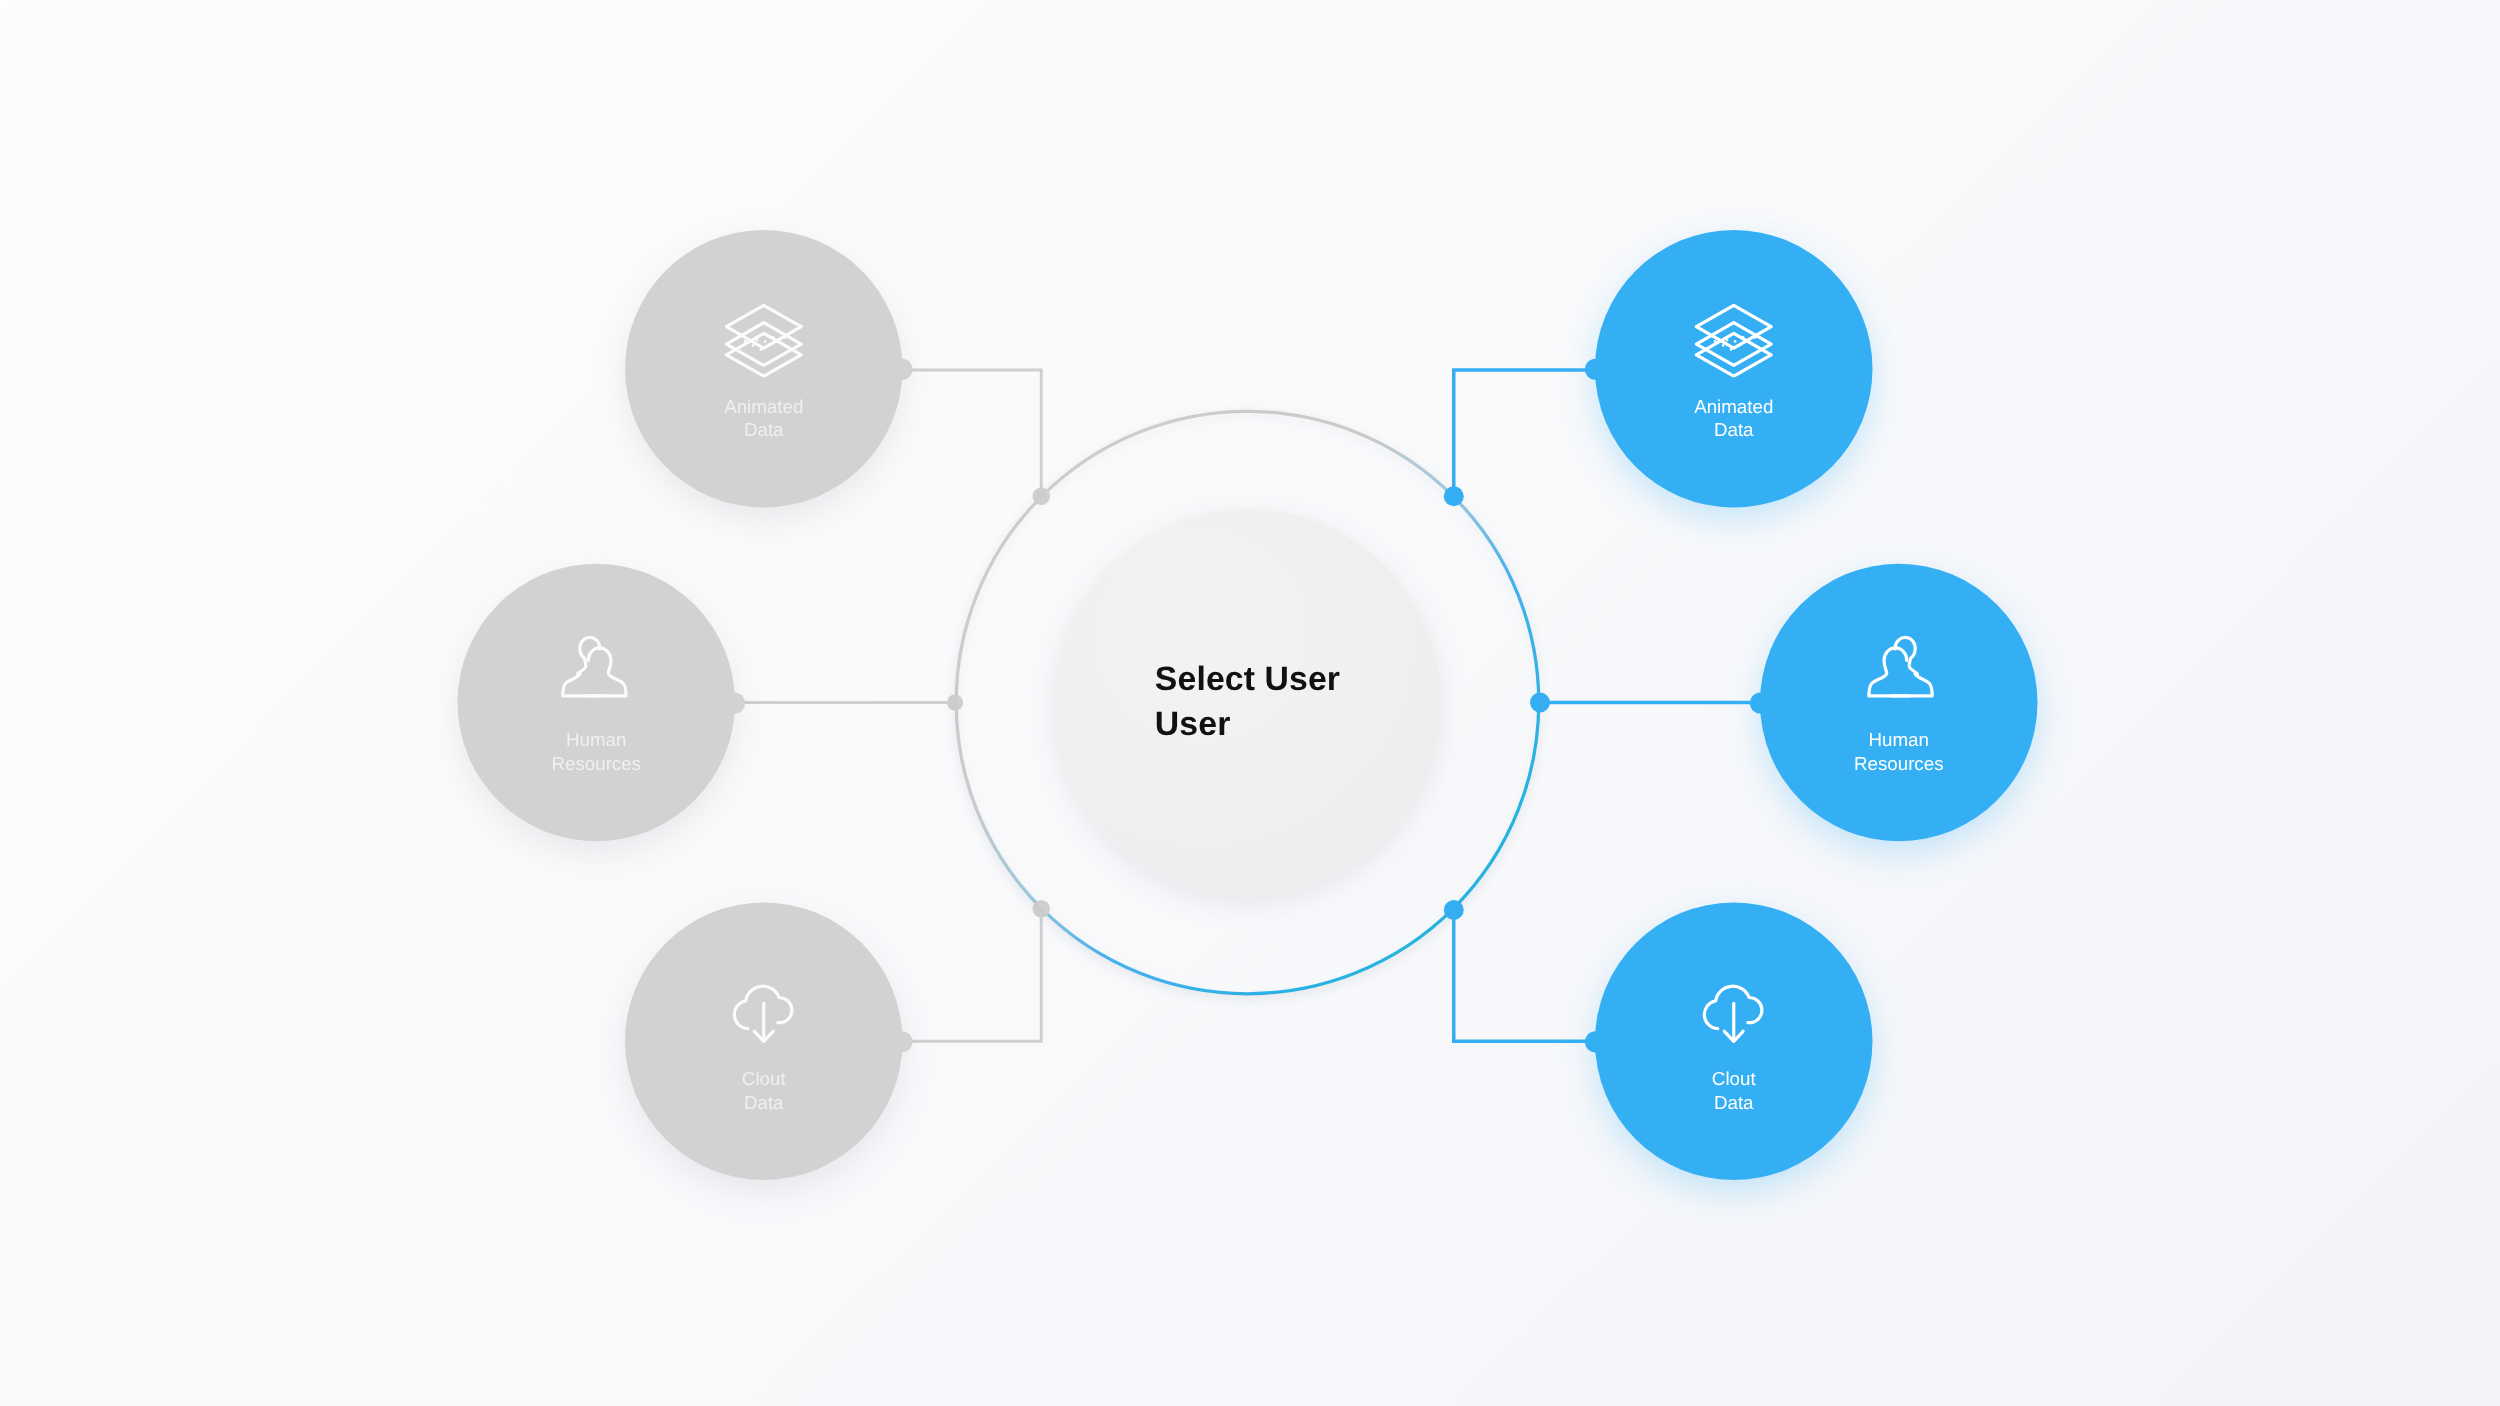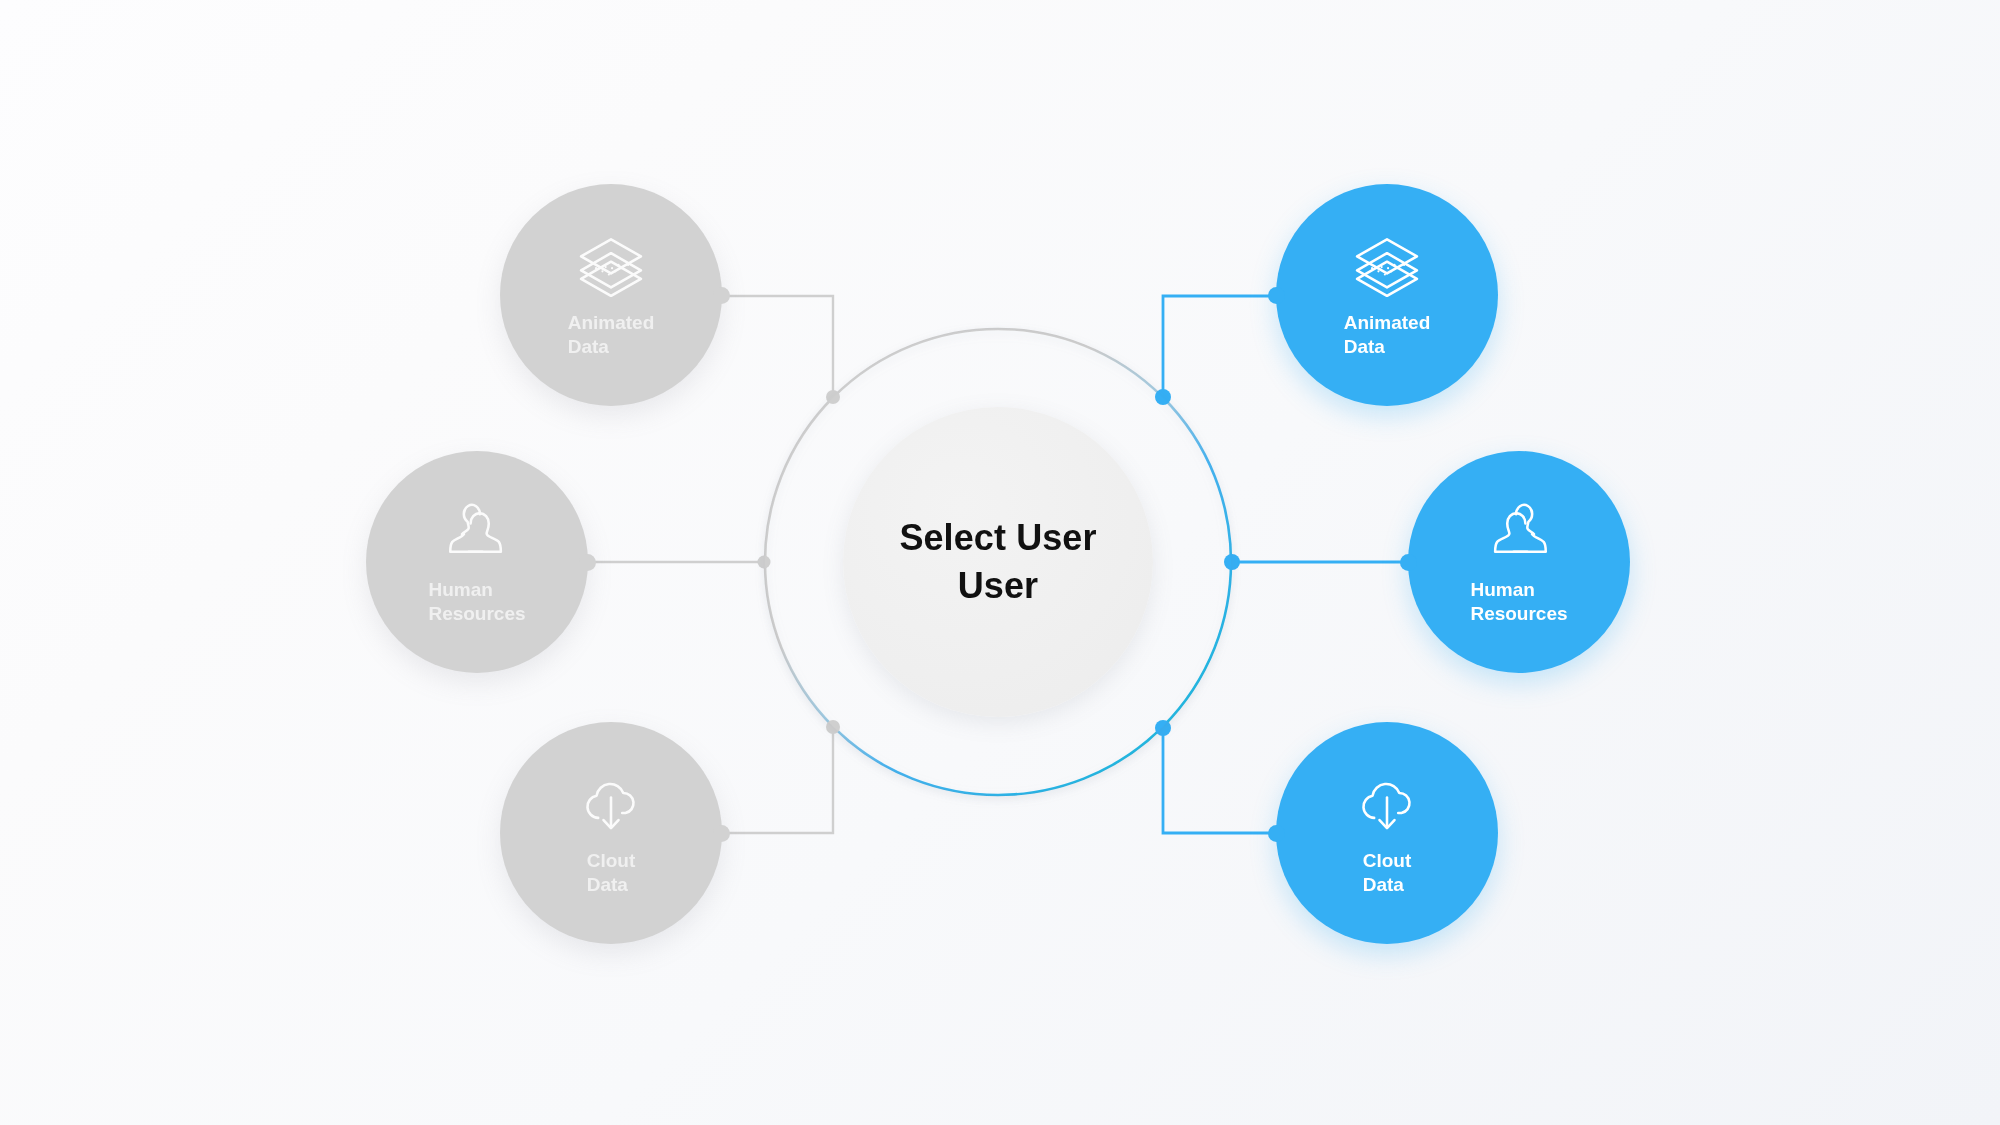--- a/index.html
+++ b/index.html
@@ -42,24 +42,23 @@
     width: 310px;
     height: 310px;
     border-radius: 50%;
     background: radial-gradient(circle at 38% 32%, #f3f3f3 0%, #efefef 60%, #ececec 100%);
     box-shadow: 0 6px 22px rgba(110,118,132,0.13);
     display: flex;
     align-items: center;
     justify-content: center;
   }
   .hub-label {
-    font-size: 36px;
+    font-size: 27px;
     font-weight: bold;
     color: #111111;
-    text-align: center;
     line-height: 1.32;
     letter-spacing: 0.1px;
     user-select: none;
   }
 
   
   .node {
     position: absolute;
     width: 222px;
     height: 222px;
@@ -80,24 +79,24 @@
     box-shadow: 0 10px 26px rgba(53,175,244,0.26);
   }
   .node-icon {
     width: 70px;
     height: 62px;
     margin-bottom: 14px;
     display: block;
   }
   .node.gray .node-icon { opacity: 0.92; }
   .node-label {
-    font-size: 19px;
-    font-weight: bold;
+    font-size: 15px;
+    font-weight: normal;
     color: #ffffff;
-    text-align: left;
+    text-align: center;
     line-height: 1.28;
     user-select: none;
     white-space: pre-line;
   }
   .node.gray .node-label { color: #f0f0f0; }
 
   
   .nub {
     position: absolute;
     width: 17px;

